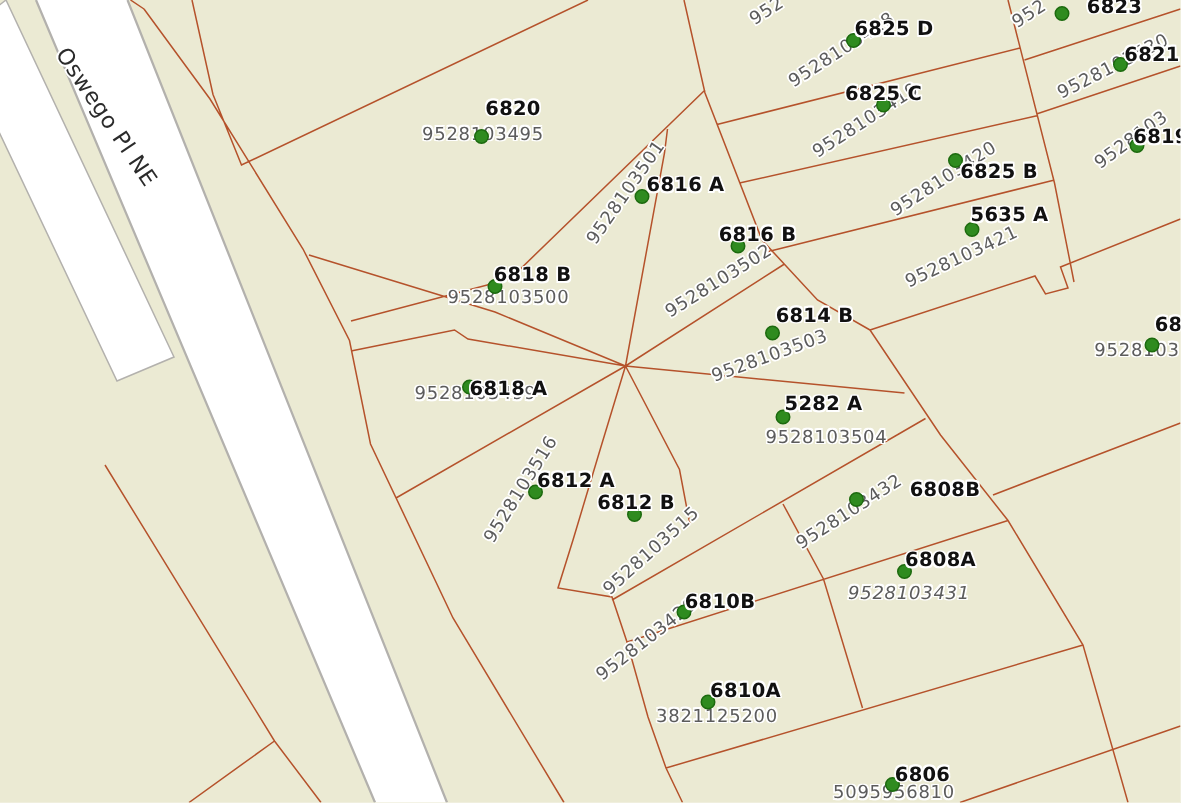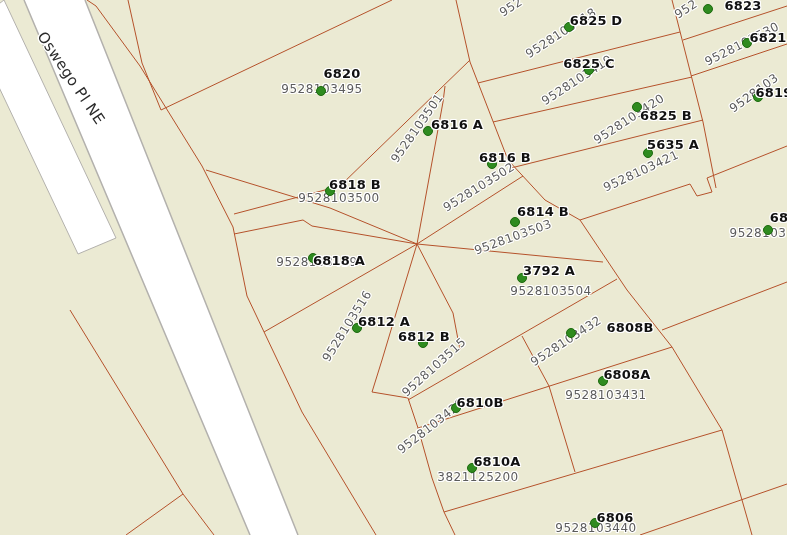--- a/index.html
+++ b/index.html
@@ -56,21 +56,21 @@
       <div class="pt-dot" style="left: 428px; top: 131px;"></div>
       <div class="halo addr-label" style="left: 457px; top: 124px;">6816 A</div>
       <div class="halo num-label" style="left: 417px; top: 128px; transform: translate(-50%, -50%) rotate(-55deg);">9528103501</div>
       <div class="pt-dot" style="left: 492px; top: 164px;"></div>
       <div class="halo addr-label" style="left: 505px; top: 157px; text-align: center;">6816 B</div>
       <div class="halo num-label" style="left: 479px; top: 187px; transform: translate(-50%, -50%) rotate(-32deg);">9528103502</div>
       <div class="pt-dot" style="left: 515px; top: 222px;"></div>
       <div class="halo addr-label" style="left: 543px; top: 211px;">6814 B</div>
       <div class="halo num-label" style="left: 513px; top: 237px; transform: translate(-50%, -50%) rotate(-20deg);">9528103503</div>
       <div class="pt-dot" style="left: 522px; top: 278px;"></div>
-      <div class="halo addr-label" style="left: 549px; top: 270px;">3792 A</div>
+      <div class="halo addr-label" style="left: 549px; top: 270px;">5282 A</div>
       <div class="halo num-label" style="left: 541px; top: 291px; transform: translate(-50%, -50%) rotate(0deg); padding-left: 20px;">9528103504</div>
       <div class="pt-dot" style="left: 330px; top: 191px;"></div>
       <div class="halo addr-label" style="left: 355px; top: 184px;">6818 B</div>
       <div class="halo num-label" style="left: 318px; top: 198px; transform: translate(-50%, -50%) rotate(0deg); padding-left: 42px;">9528103500</div>
       <div class="pt-dot" style="left: 313px; top: 258px;"></div>
       <div class="halo addr-label" style="left: 339px; top: 248px; margin-top: 12px;">6818 A</div>
       <div class="halo num-label" style="left: 317px; top: 262px; transform: translate(-50%, -50%) rotate(0deg);">9528103499</div>
       <div class="pt-dot" style="left: 357px; top: 328px;"></div>
       <div class="halo addr-label" style="left: 384px; top: 321px;">6812 A</div>
       <div class="halo num-label" style="left: 347px; top: 326px; transform: translate(-50%, -50%) rotate(-58deg);">9528103516</div>
@@ -81,24 +81,24 @@
       <div class="halo addr-label" style="left: 480px; top: 402px;">6810B</div>
       <div class="halo num-label" style="left: 431px; top: 426px; transform: translate(-50%, -50%) rotate(-38deg);">9528103429</div>
       <div class="pt-dot" style="left: 472px; top: 468px;"></div>
       <div class="halo addr-label" style="left: 497px; top: 461px;">6810A</div>
       <div class="halo num-label" style="left: 478px; top: 477px; transform: translate(-50%, -50%) rotate(0deg);">3821125200</div>
       <div class="pt-dot" style="left: 571px; top: 333px;"></div>
       <div class="halo addr-label" style="left: 630px; top: 327px;">6808B</div>
       <div class="halo num-label" style="left: 566px; top: 341px; transform: translate(-50%, -50%) rotate(-33deg);">9528103432</div>
       <div class="pt-dot" style="left: 603px; top: 381px;"></div>
       <div class="halo addr-label" style="left: 627px; top: 374px;">6808A</div>
-      <div class="halo num-label" style="left: 606px; top: 395px; transform: translate(-50%, -50%) rotate(0deg);">9528103431</div>
+      <div class="halo num-label" style="left: 606px; top: 395px; transform: translate(-50%, -50%) rotate(0deg); font-style: italic;">9528103431</div>
       <div class="pt-dot" style="left: 595px; top: 523px;"></div>
       <div class="halo addr-label" style="left: 615px; top: 517px;">6806</div>
-      <div class="halo num-label" style="left: 596px; top: 528px; transform: translate(-50%, -50%) rotate(0deg);">9528103440</div>
+      <div class="halo num-label" style="left: 596px; top: 528px; transform: translate(-50%, -50%) rotate(0deg);">5095956810</div>
       <div class="pt-dot" style="left: 569px; top: 27px;"></div>
       <div class="halo addr-label" style="left: 596px; top: 20px;">6825 D</div>
       <div class="halo num-label" style="left: 561px; top: 33px; transform: translate(-50%, -50%) rotate(-33deg);">9528103418</div>
       <div class="pt-dot" style="left: 589px; top: 70px;"></div>
       <div class="halo addr-label" style="left: 589px; top: 63px;">6825 C</div>
       <div class="halo num-label" style="left: 577px; top: 80px; transform: translate(-50%, -50%) rotate(-33deg);">9528103419</div>
       <div class="pt-dot" style="left: 637px; top: 107px;"></div>
       <div class="halo addr-label" style="left: 666px; top: 99px; margin-top: 16px;">6825 B</div>
       <div class="halo num-label" style="left: 629px; top: 119px; transform: translate(-50%, -50%) rotate(-33deg);">9528103420</div>
       <div class="pt-dot" style="left: 648px; top: 153px;"></div>

